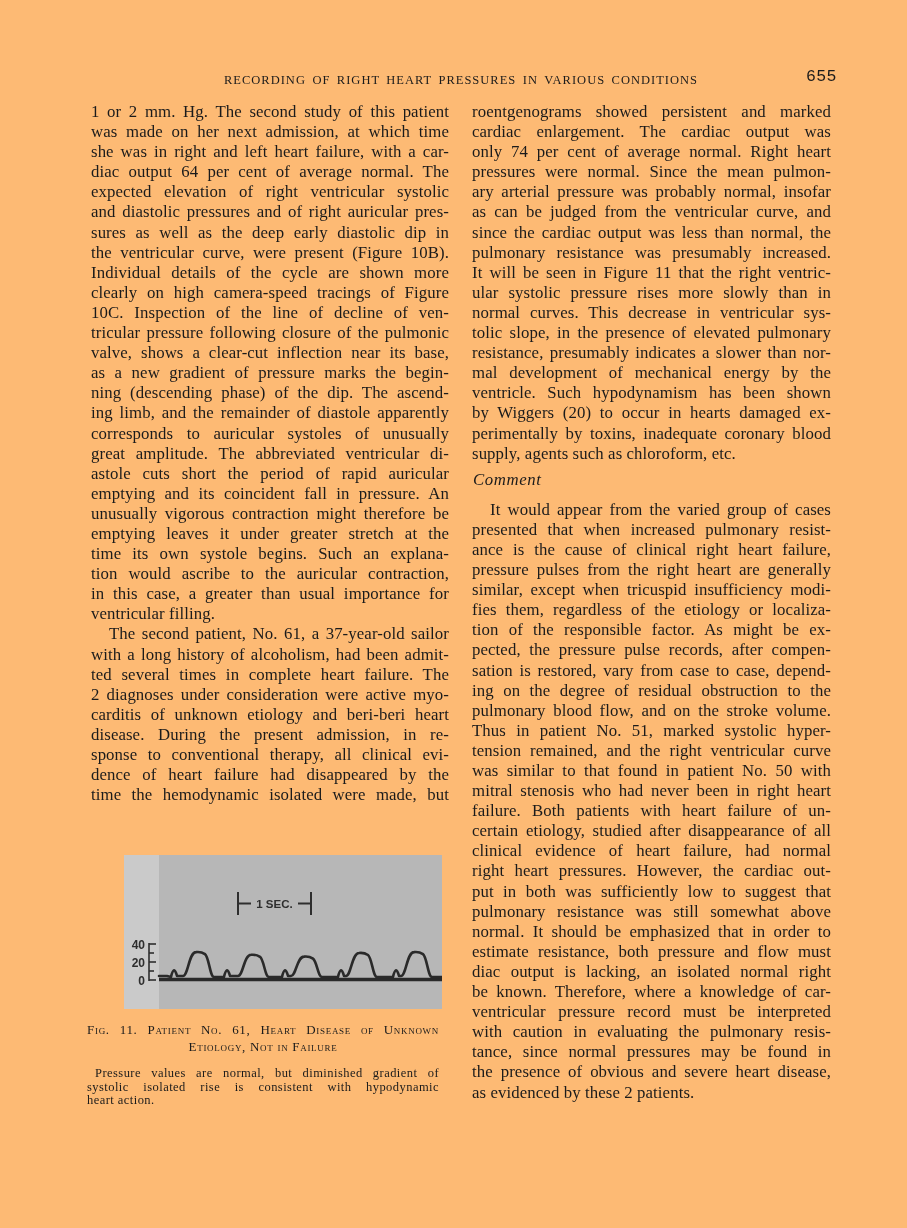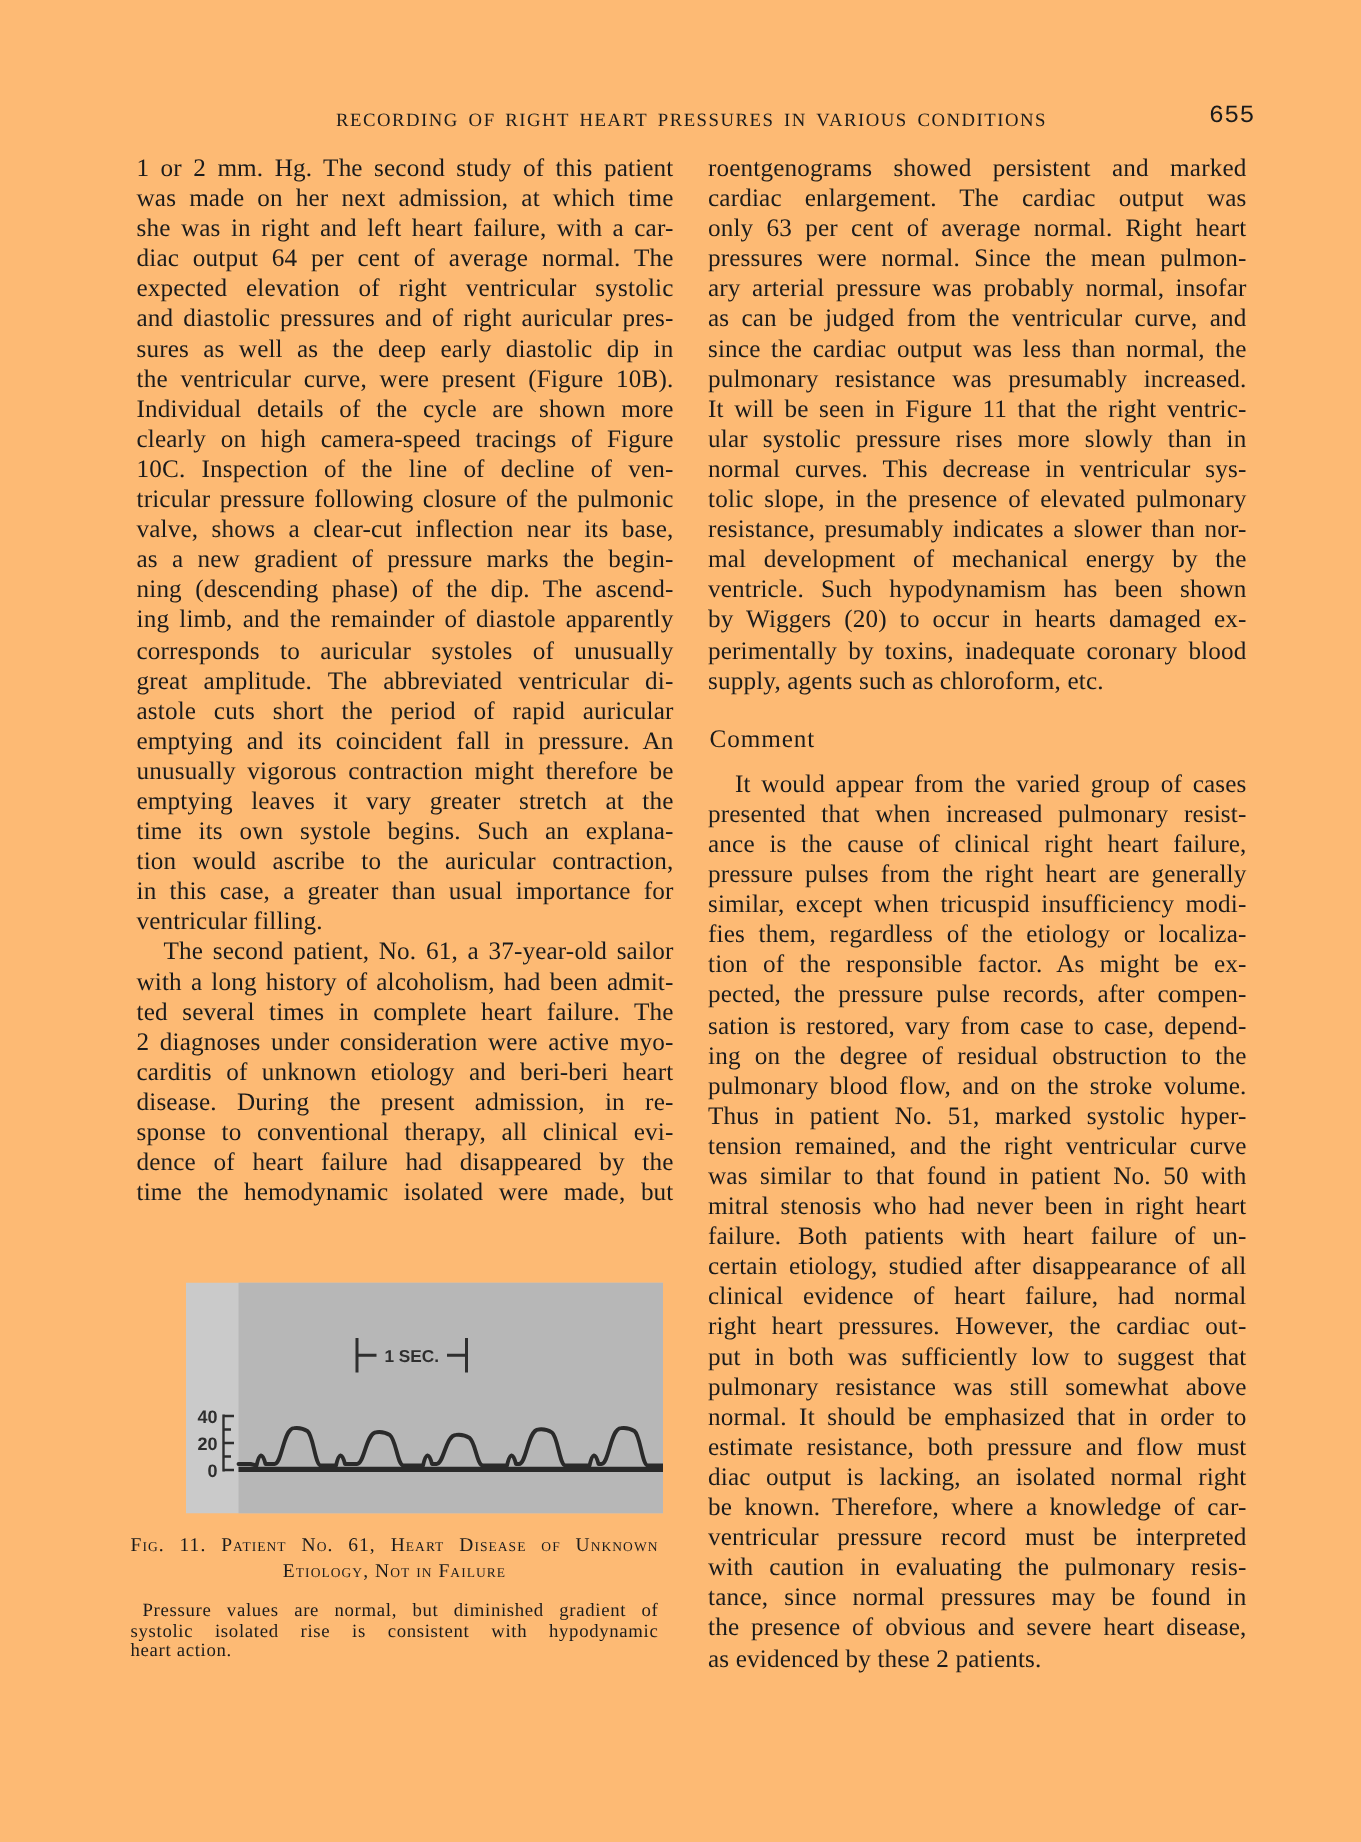--- a/index.html
+++ b/index.html
@@ -43,22 +43,23 @@
   .col-right { left: 472px; width: 359px; }
   .line {
     display: block;
     text-align: justify;
     text-align-last: justify;
     height: 20.1px;
   }
   .line.last { text-align-last: left; }
   .line.indent { padding-left: 18px; }
   .section-heading {
+    font-style: italic;
     letter-spacing: 0.6px;
-    margin-top: 19px;
+    margin-top: 6px;
     margin-bottom: 10px;
     height: 20.1px;
     padding-left: 1px;
   }
   .figure {
     position: absolute;
     left: 107px;
     top: 855px;
     width: 318px;
     height: 154px;
@@ -115,21 +116,21 @@
       <div class="line">tricular pressure following closure of the pulmonic</div>
       <div class="line">valve, shows a clear-cut inflection near its base,</div>
       <div class="line">as a new gradient of pressure marks the begin-</div>
       <div class="line">ning (descending phase) of the dip. The ascend-</div>
       <div class="line">ing limb, and the remainder of diastole apparently</div>
       <div class="line">corresponds to auricular systoles of unusually</div>
       <div class="line">great amplitude. The abbreviated ventricular di-</div>
       <div class="line">astole cuts short the period of rapid auricular</div>
       <div class="line">emptying and its coincident fall in pressure. An</div>
       <div class="line">unusually vigorous contraction might therefore be</div>
-      <div class="line">emptying leaves it vary greater stretch at the</div>
+      <div class="line">emptying leaves it under greater stretch at the</div>
       <div class="line">time its own systole begins. Such an explana-</div>
       <div class="line">tion would ascribe to the auricular contraction,</div>
       <div class="line">in this case, a greater than usual importance for</div>
       <div class="line last">ventricular filling.</div>
     </div>
     <div>
       <div class="line indent">The second patient, No. 61, a 37-year-old sailor</div>
       <div class="line">with a long history of alcoholism, had been admit-</div>
       <div class="line">ted several times in complete heart failure. The</div>
       <div class="line">2 diagnoses under consideration were active myo-</div>
@@ -181,21 +182,21 @@
       <div class="line indent">Pressure values are normal, but diminished gradient of</div>
       <div class="line">systolic isolated rise is consistent with hypodynamic</div>
       <div class="line last">heart action.</div>
     </div>
   </div>
 
   <div class="column col-right">
     <div>
       <div class="line">roentgenograms showed persistent and marked</div>
       <div class="line">cardiac enlargement. The cardiac output was</div>
-      <div class="line">only 63 per cent of average normal. Right heart</div>
+      <div class="line">only 74 per cent of average normal. Right heart</div>
       <div class="line">pressures were normal. Since the mean pulmon-</div>
       <div class="line">ary arterial pressure was probably normal, insofar</div>
       <div class="line">as can be judged from the ventricular curve, and</div>
       <div class="line">since the cardiac output was less than normal, the</div>
       <div class="line">pulmonary resistance was presumably increased.</div>
       <div class="line">It will be seen in Figure 11 that the right ventric-</div>
       <div class="line">ular systolic pressure rises more slowly than in</div>
       <div class="line">normal curves. This decrease in ventricular sys-</div>
       <div class="line">tolic slope, in the presence of elevated pulmonary</div>
       <div class="line">resistance, presumably indicates a slower than nor-</div>

